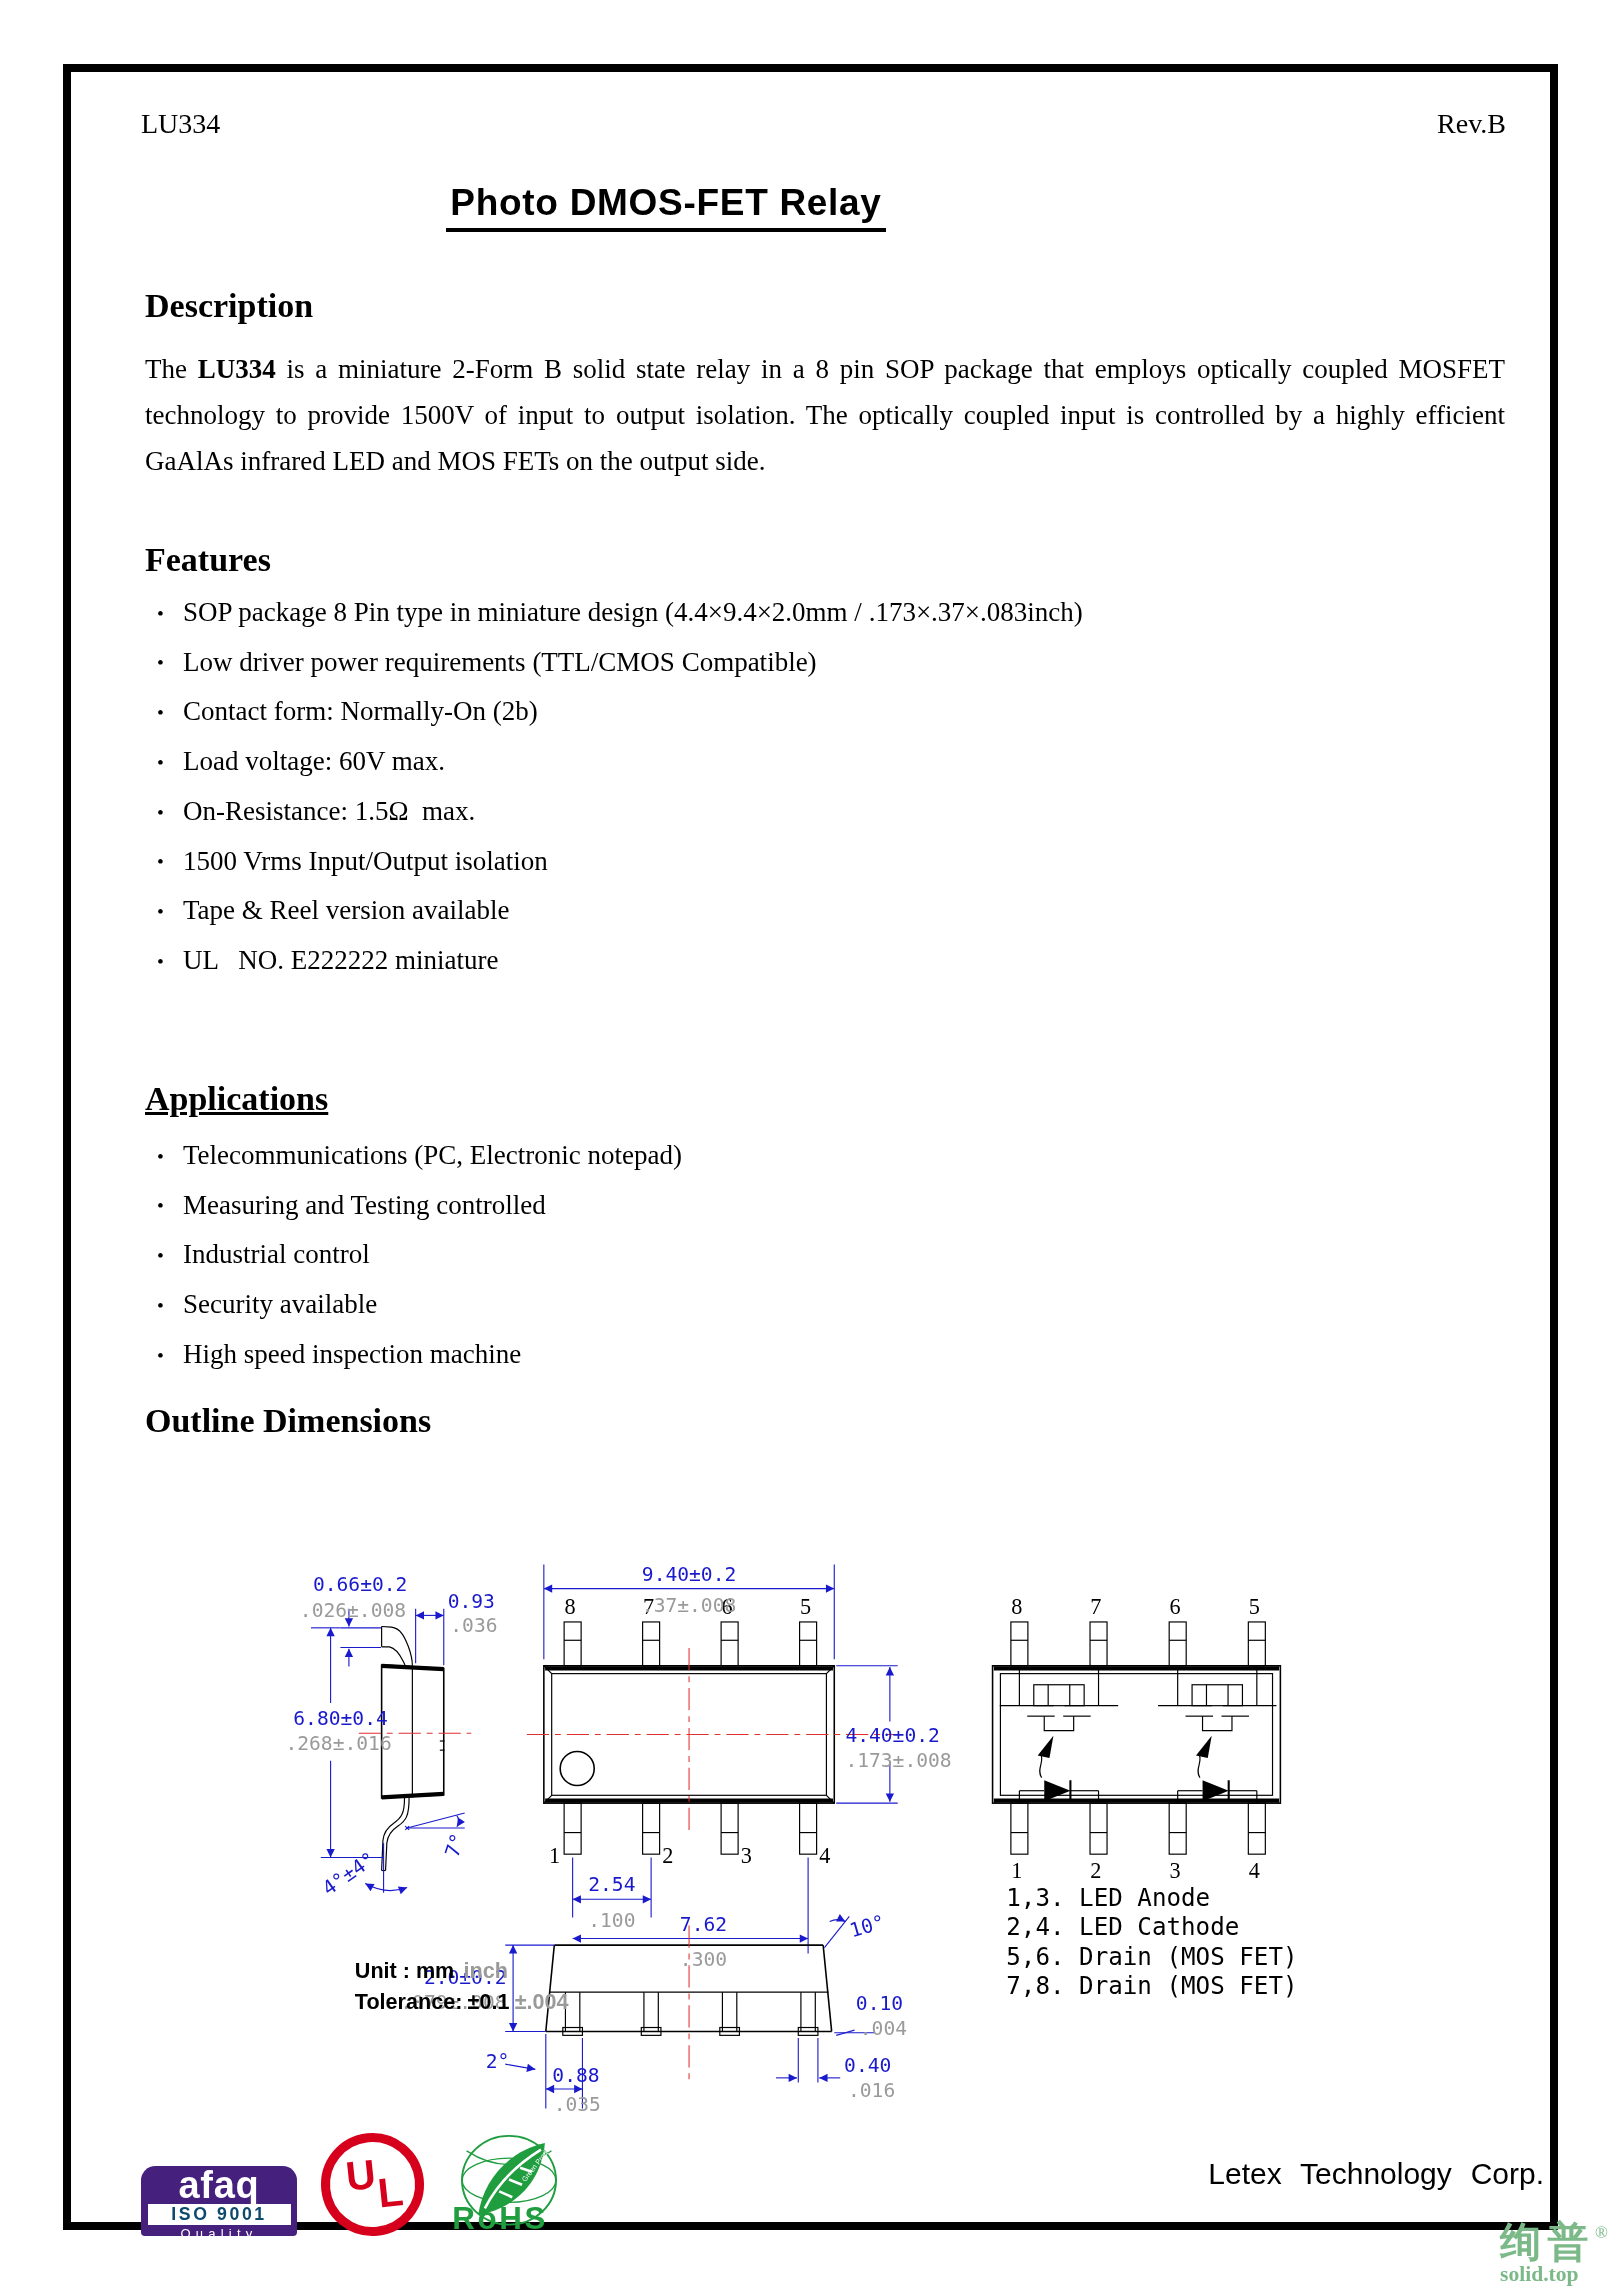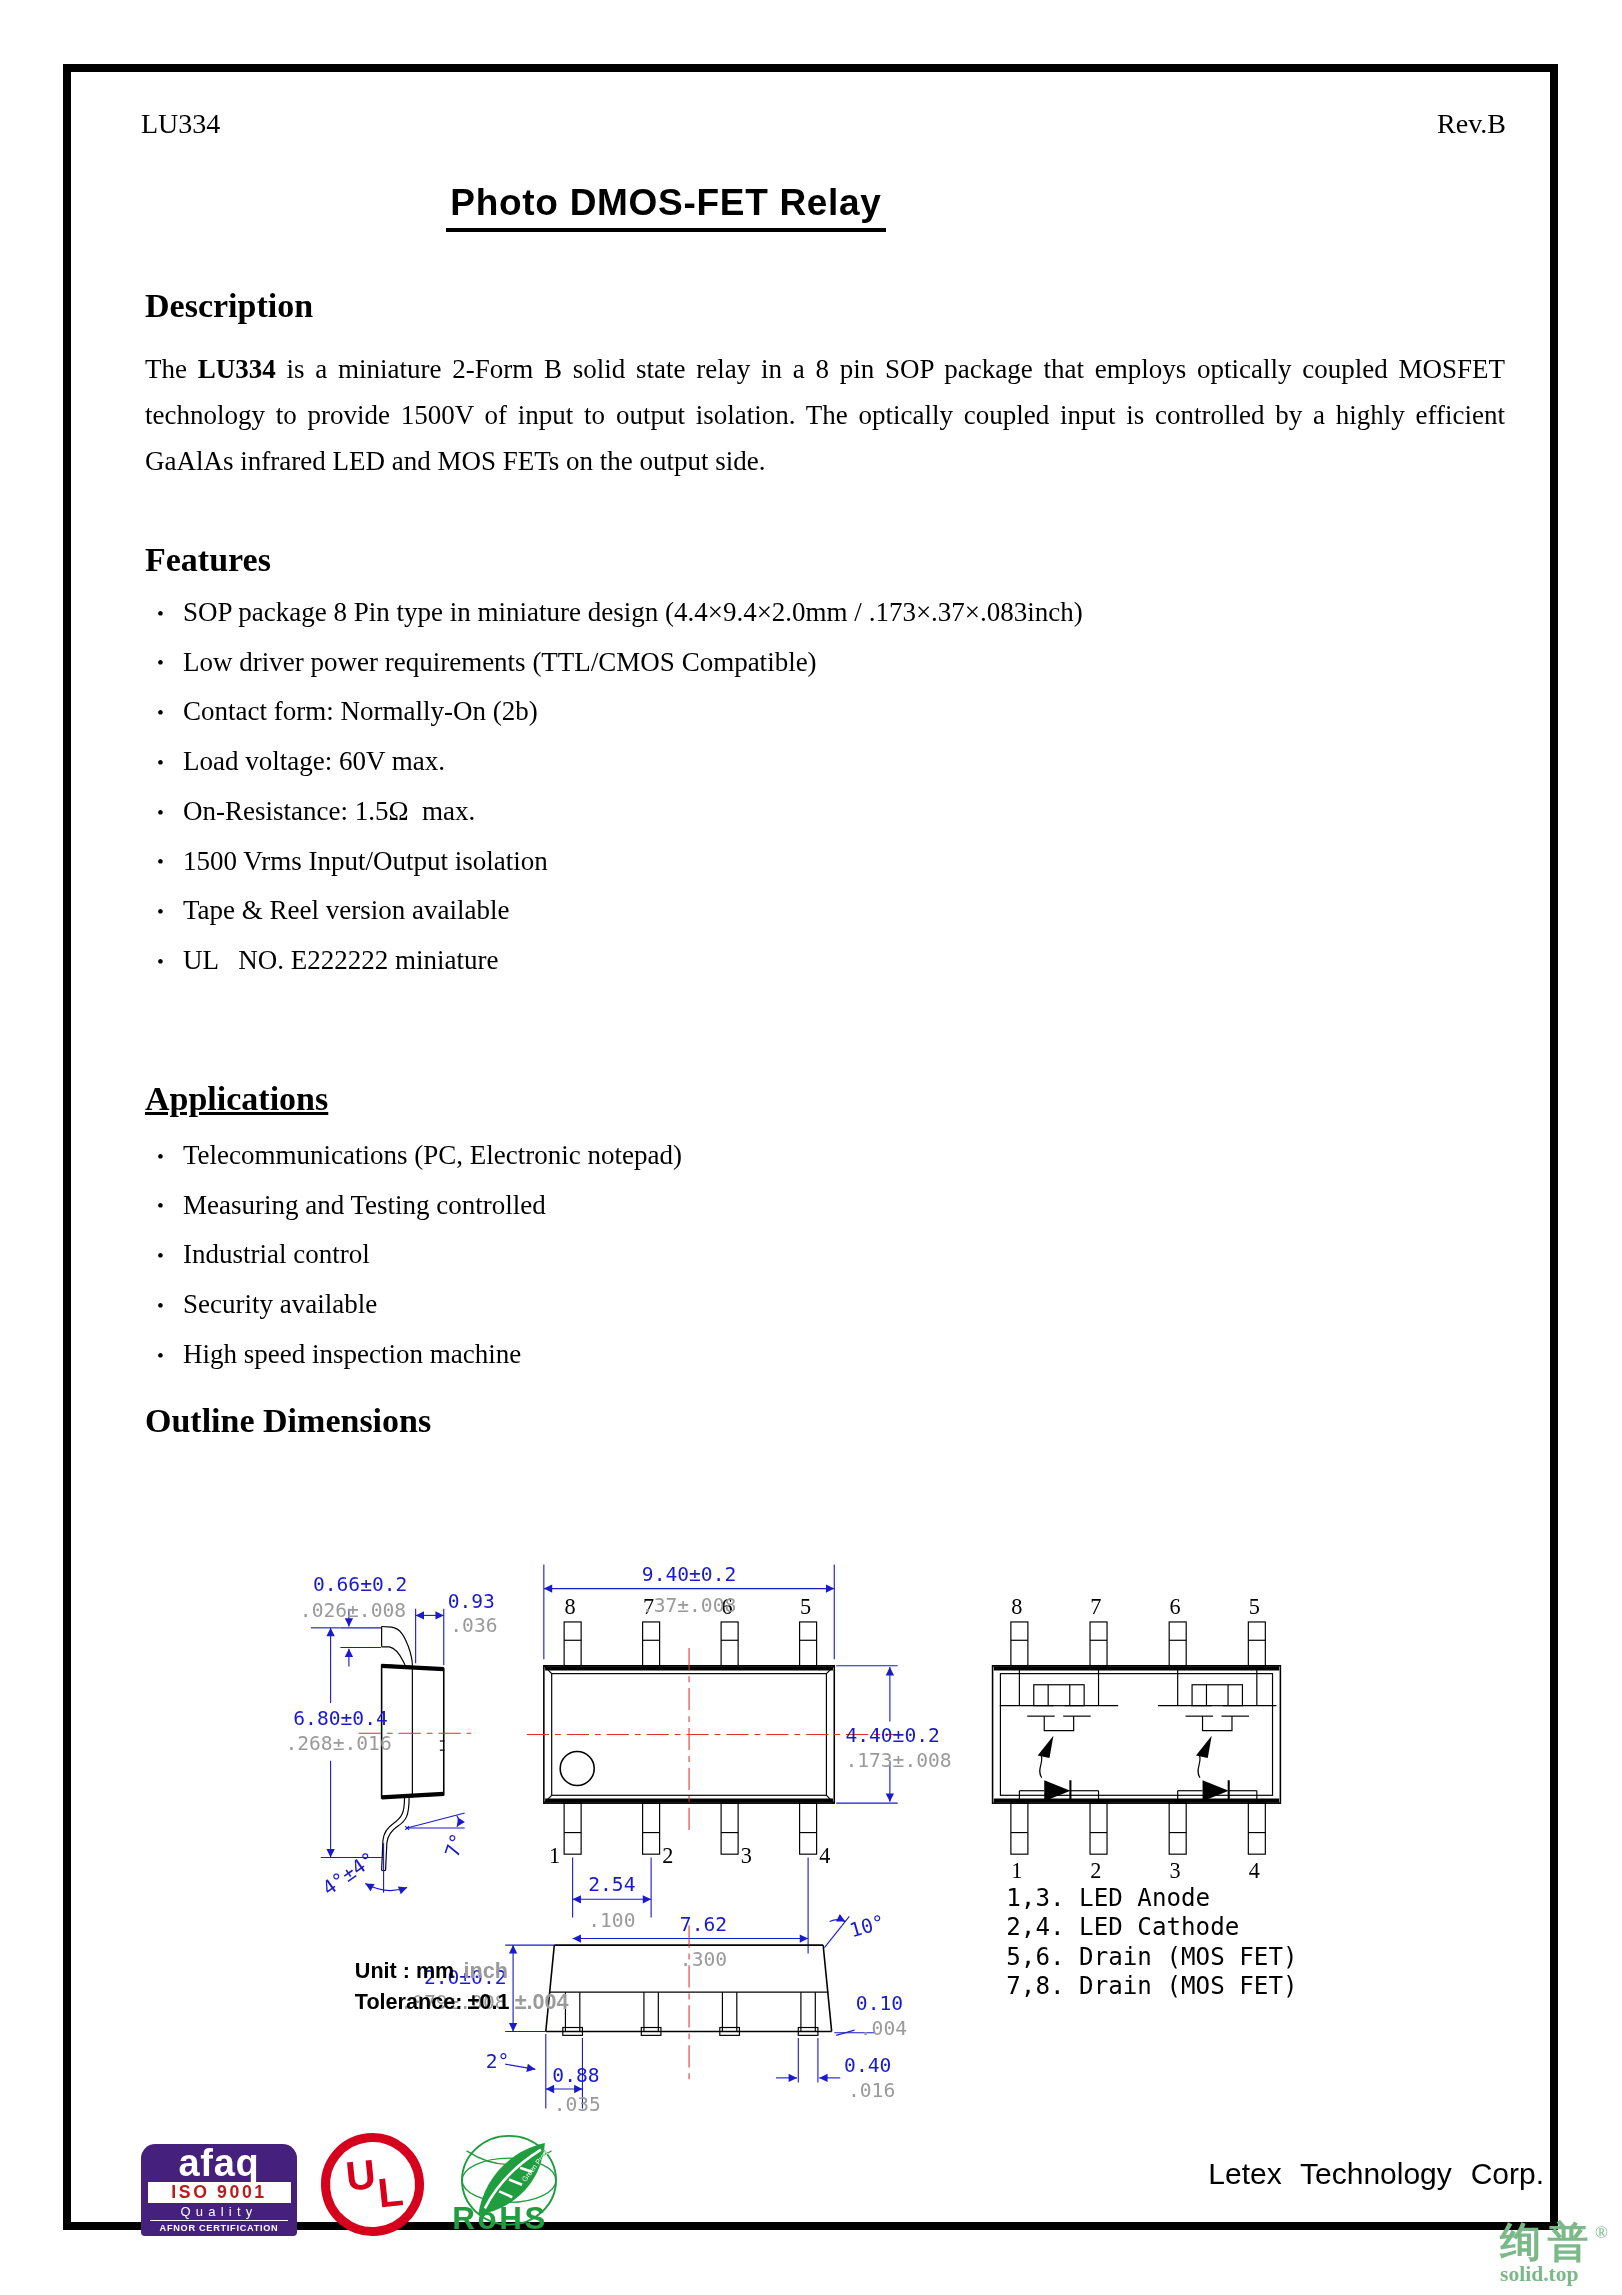--- a/index.html
+++ b/index.html
@@ -28,24 +28,24 @@
   .gt{fill:#9a9a9a;font:30px "DejaVu Sans Mono",monospace;}
   .rl{stroke:#e03030;fill:none;stroke-width:1.6px;stroke-dasharray:34 9 9 9;}
   .pn{fill:#000;font:34px "Liberation Serif",serif;}
   .lg{fill:#000;font:37px "DejaVu Sans Mono",monospace;}
   .note{font-family:"Liberation Sans",sans-serif;font-weight:600;font-size:33px;fill:#000;}
   .noteg{fill:#9a9a9a;}
   
   .company{position:absolute;right:78px;top:2157px;font-family:"Liberation Sans",sans-serif;
            font-size:30px;word-spacing:10.5px;}
   .logos{position:absolute;left:141px;top:2131px;display:flex;align-items:flex-end;gap:23.6px;}
-  .afaq{width:156px;height:92px;background:#45217d;border-radius:14.4px 14.4px 3.9px 3.9px;
+  .afaq{width:156px;height:70px;background:#45217d;border-radius:14.4px 14.4px 3.9px 3.9px;
         text-align:center;color:#fff;font-family:"Liberation Sans",sans-serif;overflow:hidden;}
   .afaq .brand{font-size:38px;font-weight:bold;line-height:37px;margin-top:1.3px;letter-spacing:0.7px;}
-  .afaq .isobox{background:#fff;color:#b91c1c;font-weight:bold;font-size:17.7px;
+  .afaq .isobox{background:#fff;color:#0c4a6e;font-weight:bold;font-size:17.7px;
         margin:0 6.5px;letter-spacing:2.6px;line-height:21px;}
   .afaq .quality{font-size:13px;letter-spacing:5.2px;line-height:17px;border-bottom:1.3px solid #fff;
         margin:0 9.2px 1.3px 9.2px;}
   .afaq .afnor{font-size:9.2px;font-weight:bold;letter-spacing:0.7px;line-height:11.8px;}
   .ulmark{width:103px;height:103px;border:9.8px solid #d6001c;border-radius:50%;position:relative;
           transform:rotate(-6deg);box-sizing:border-box;background:#fff;}
   .ulmark .u{position:absolute;left:17px;top:9.2px;color:#d6001c;font:bold 41px "Liberation Sans",sans-serif;}
   .ulmark .l{position:absolute;left:47px;top:29px;color:#d6001c;font:bold 41px "Liberation Sans",sans-serif;}
   .wm{position:absolute;left:1500px;top:2222px;color:#7cb989;font-family:Liberation Serif, serif;
       line-height:1;}

